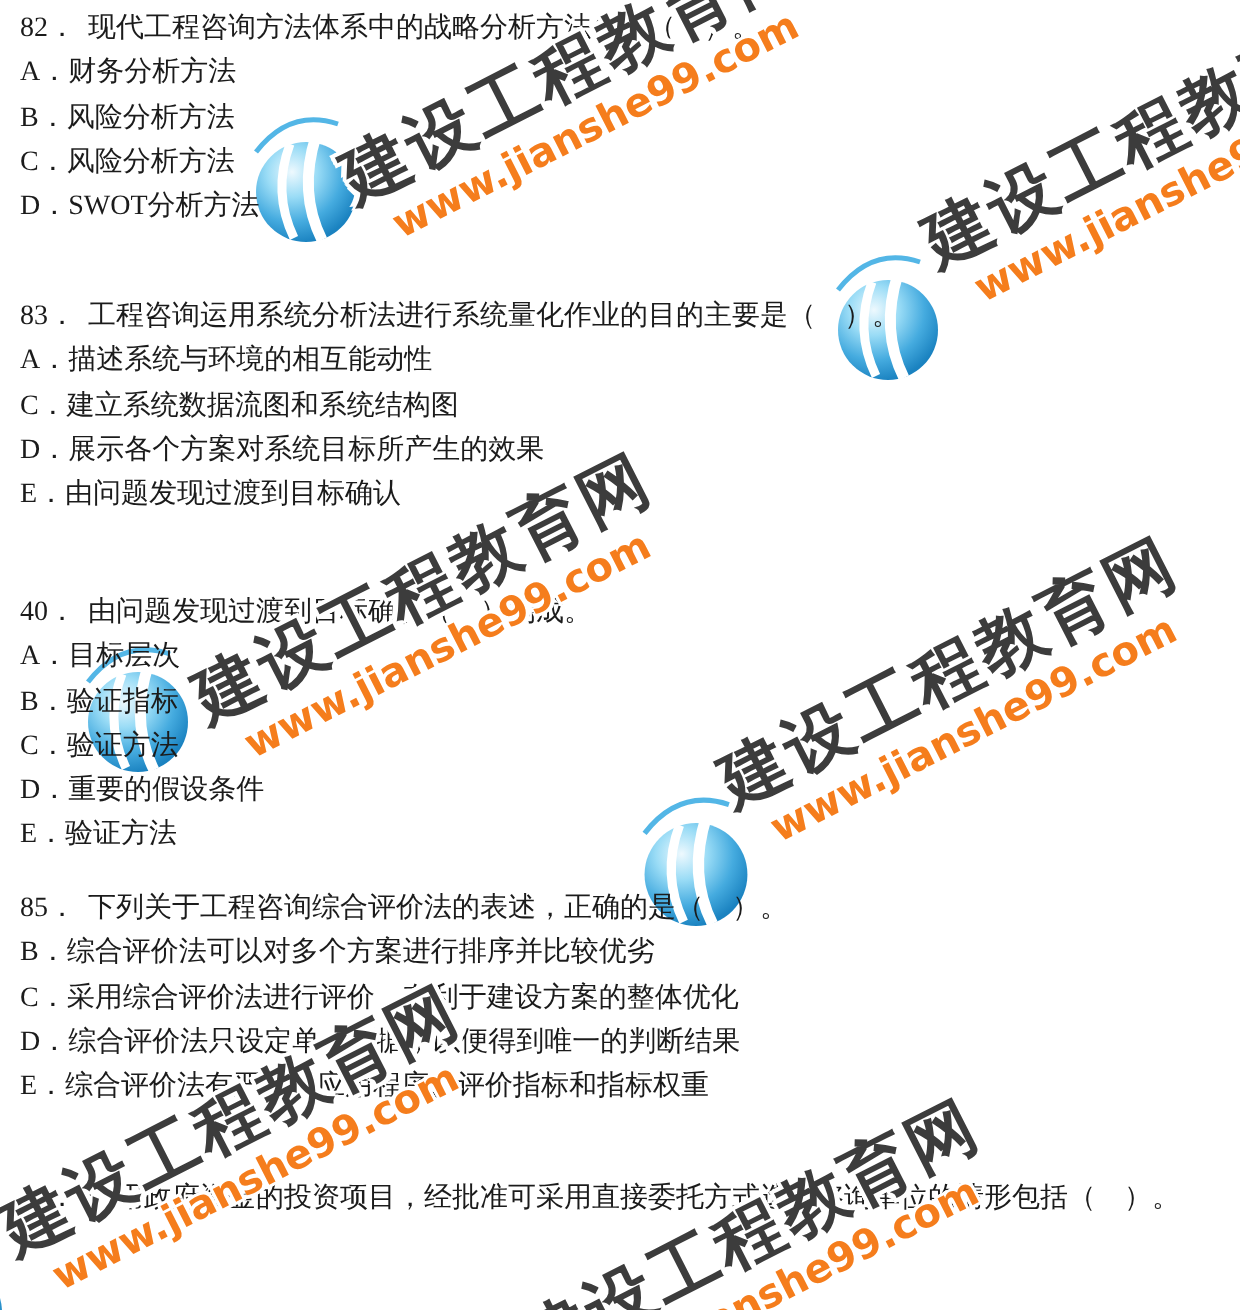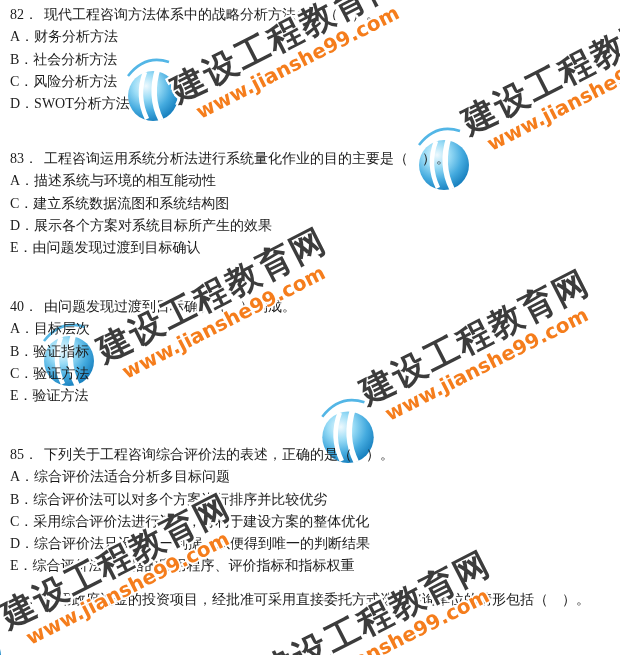--- a/index.html
+++ b/index.html
@@ -87,44 +87,44 @@
       <path d="M20 20 Q11 44 22 67" stroke="#fff" stroke-width="4.5" fill="none"></path>
       <path d="M33 16 Q24 44 36 68" stroke="#fff" stroke-width="5.5" fill="none"></path>
     </svg>
   </div>
 
   <div class="content">
 
     <div class="qblock" style="top:4px">
       <div class="line"><span class="qnum">82．</span><span>现代工程咨询方法体系中的战略分析方法包括（　）。</span></div>
       <div class="line">A．财务分析方法</div>
-      <div class="line">B．社会分析方法</div>
+      <div class="line">B．风险分析方法</div>
       <div class="line">C．风险分析方法</div>
       <div class="line">D．SWOT分析方法</div>
     </div>
 
     <div class="qblock" style="top:148px">
       <div class="line"><span class="qnum">83．</span><span>工程咨询运用系统分析法进行系统量化作业的目的主要是（　）。</span></div>
       <div class="line">A．描述系统与环境的相互能动性</div>
       <div class="line">C．建立系统数据流图和系统结构图</div>
       <div class="line">D．展示各个方案对系统目标所产生的效果</div>
       <div class="line">E．由问题发现过渡到目标确认</div>
     </div>
 
     <div class="qblock" style="top:296px">
       <div class="line"><span class="qnum">40．</span><span>由问题发现过渡到目标确认（　）构成。</span></div>
       <div class="line">A．目标层次</div>
       <div class="line">B．验证指标</div>
       <div class="line">C．验证方法</div>
+      <div class="line">D．重要的假设条件</div>
       <div class="line">E．验证方法</div>
     </div>
 
     <div class="qblock" style="top:444px">
       <div class="line"><span class="qnum">85．</span><span>下列关于工程咨询综合评价法的表述，正确的是（　）。</span></div>
-      <div class="line">A．综合评价法适合分析多目标问题</div>
       <div class="line">B．综合评价法可以对多个方案进行排序并比较优劣</div>
       <div class="line">C．采用综合评价法进行评价，有利于建设方案的整体优化</div>
       <div class="line">D．综合评价法只设定单一判据，以便得到唯一的判断结果</div>
       <div class="line">E．综合评价法有严格的应用程序、评价指标和指标权重</div>
     </div>
 
     <div class="qblock" style="top:589px">
       <div class="line"><span class="qnum">72．</span><span>使用政府资金的投资项目，经批准可采用直接委托方式选聘咨询单位的情形包括（　）。</span></div>
     </div>
 

